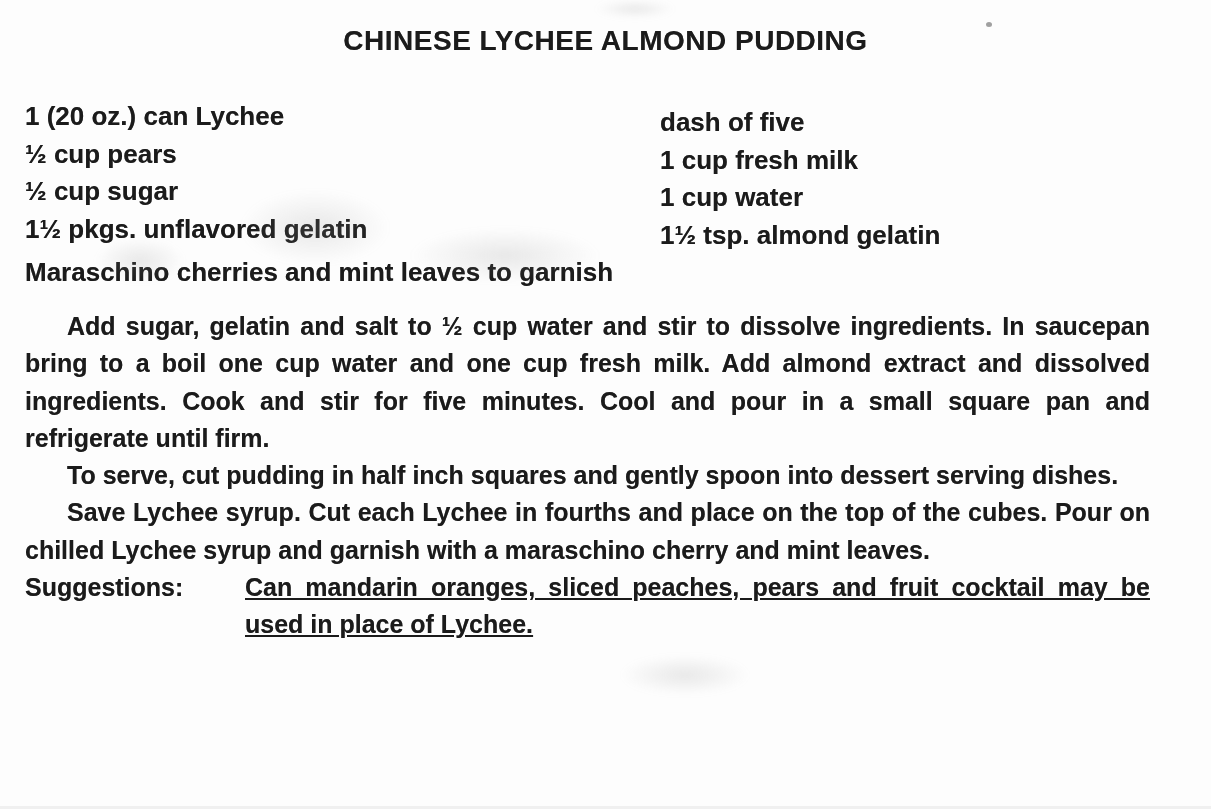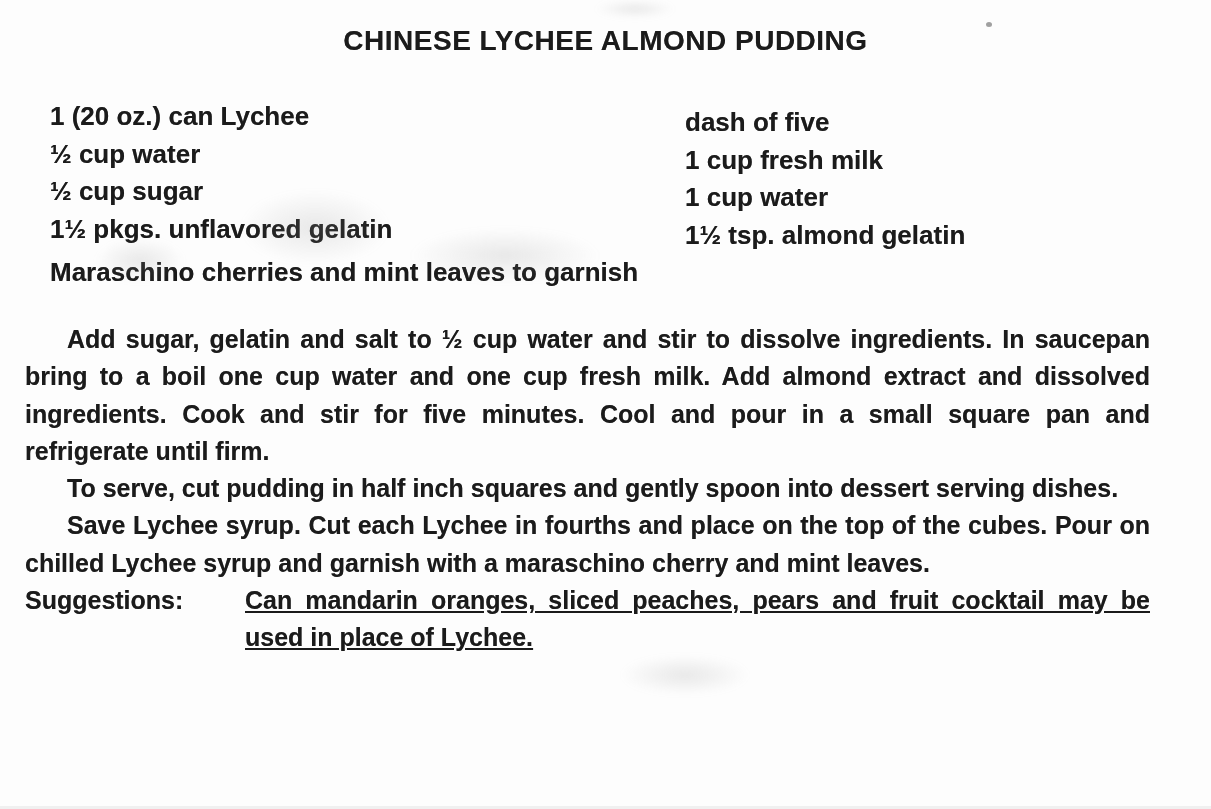--- a/index.html
+++ b/index.html
@@ -34,24 +34,24 @@
     position: absolute;
     top: 98px;
     left: 25px;
     width: 1140px;
     font-size: 26px;
     line-height: 37.5px;
   }
   .ing-cols { display: flex; }
   .ing-col-left  { width: 635px; }
   .ing-col-right { flex: 1; padding-top: 6px; }
-  .ing { white-space: nowrap; margin-left: 25px; }
+  .ing { white-space: nowrap; }
   .body-text {
     position: absolute;
-    top: 321px;
+    top: 308px;
     left: 25px;
     width: 1125px;
     font-size: 25px;
     line-height: 37.3px;
     text-align: justify;
   }
   .body-text p {
     margin: 0;
     text-indent: 42px;
   }
@@ -100,21 +100,21 @@
 <body>
 
 <div class="sheet">
 
   <h1 class="title">CHINESE LYCHEE ALMOND PUDDING</h1>
 
   <div class="ingredients">
     <div class="ing-cols">
       <div class="ing-col-left">
         <div class="ing">1 (20 oz.) can Lychee</div>
-        <div class="ing">½ cup water</div>
+        <div class="ing">½ cup pears</div>
         <div class="ing">½ cup sugar</div>
         <div class="ing">1½ pkgs. unflavored gelatin</div>
       </div>
       <div class="ing-col-right">
         <div class="ing">dash of five</div>
         <div class="ing">1 cup fresh milk</div>
         <div class="ing">1 cup water</div>
         <div class="ing">1½ tsp. almond gelatin</div>
       </div>
     </div>

